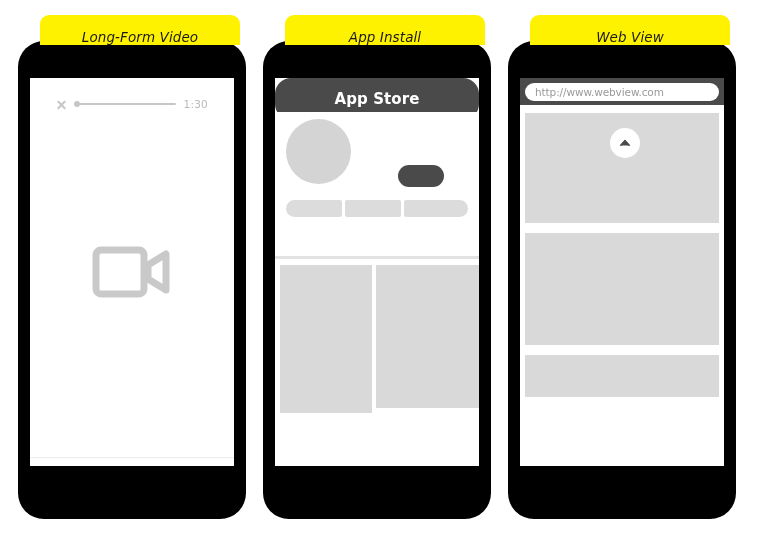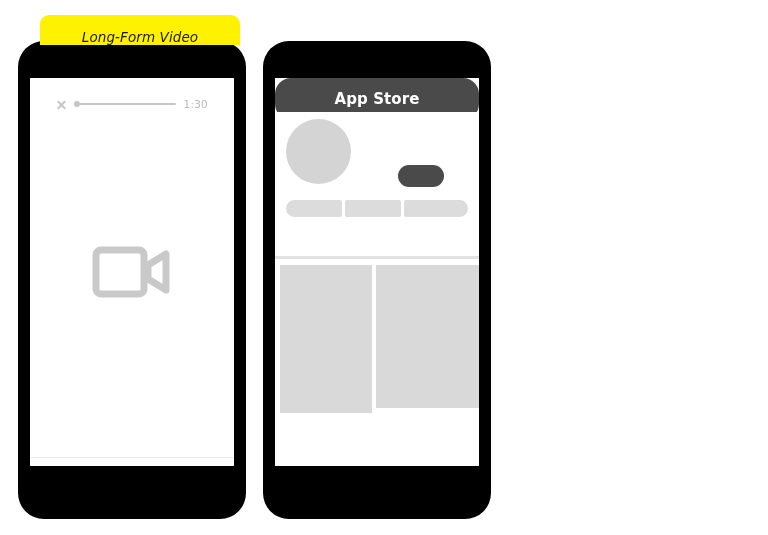--- a/index.html
+++ b/index.html
@@ -302,20 +302,23 @@
           </svg>
         </div>
 
         <div class="video-footline"></div>
       </div>
     </div>
   </div>
 
   <div class="phone-col c2">
 
+    <div class="tab">
+      <span class="tab-label">App Install</span>
+    </div>
 
     <div class="phone">
       <div class="screen">
 
         <div class="store-header">
           <span class="store-title">App Store</span>
         </div>
 
         <div class="app-hero">
           <div class="app-icon-circle"></div>
@@ -336,16 +339,42 @@
         <div class="store-cols">
           <div class="store-col left"></div>
           <div class="store-col right"></div>
         </div>
       </div>
     </div>
   </div>
 
   <div class="phone-col c3">
 
-
+    <div class="tab">
+      <span class="tab-label">Web View</span>
+    </div>
+
+    <div class="phone">
+      <div class="screen">
+
+        <div class="url-bar-wrap">
+          <div class="url-pill">
+            <span class="url-text">http://www.webview.com</span>
+          </div>
+        </div>
+
+        <div class="web-body">
+          <div class="web-block b1">
+            <div class="scroll-chip">
+              <svg viewBox="0 0 22 22" width="18" height="18" aria-hidden="true">
+                <path d="M4.5 14 L11 7 L17.5 14 L14.6 14 L11 10.2 L7.4 14 Z" fill="#4a4a4a"></path>
+                <path d="M4.5 14 L11 7 L17.5 14 L11 14 Z" fill="#4a4a4a"></path>
+              </svg>
+            </div>
+          </div>
+          <div class="web-block b2"></div>
+          <div class="web-block b3"></div>
+        </div>
+      </div>
+    </div>
   </div>
 
 </div>
 
 </body></html>

